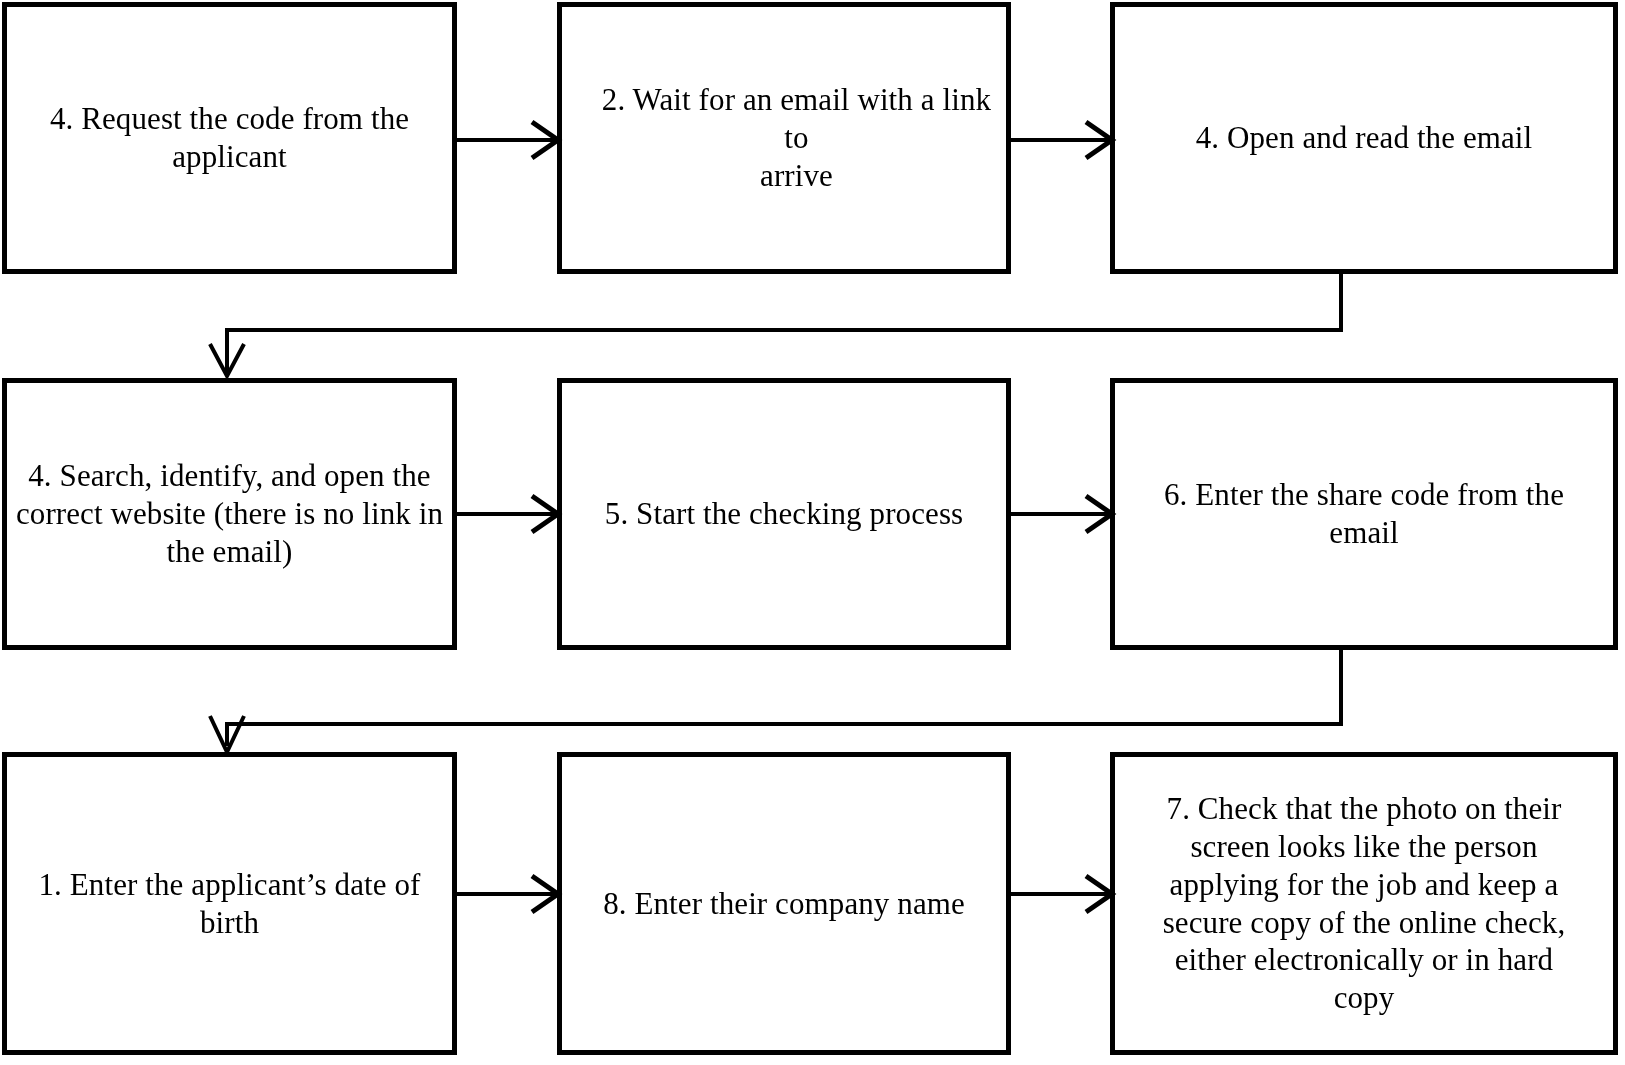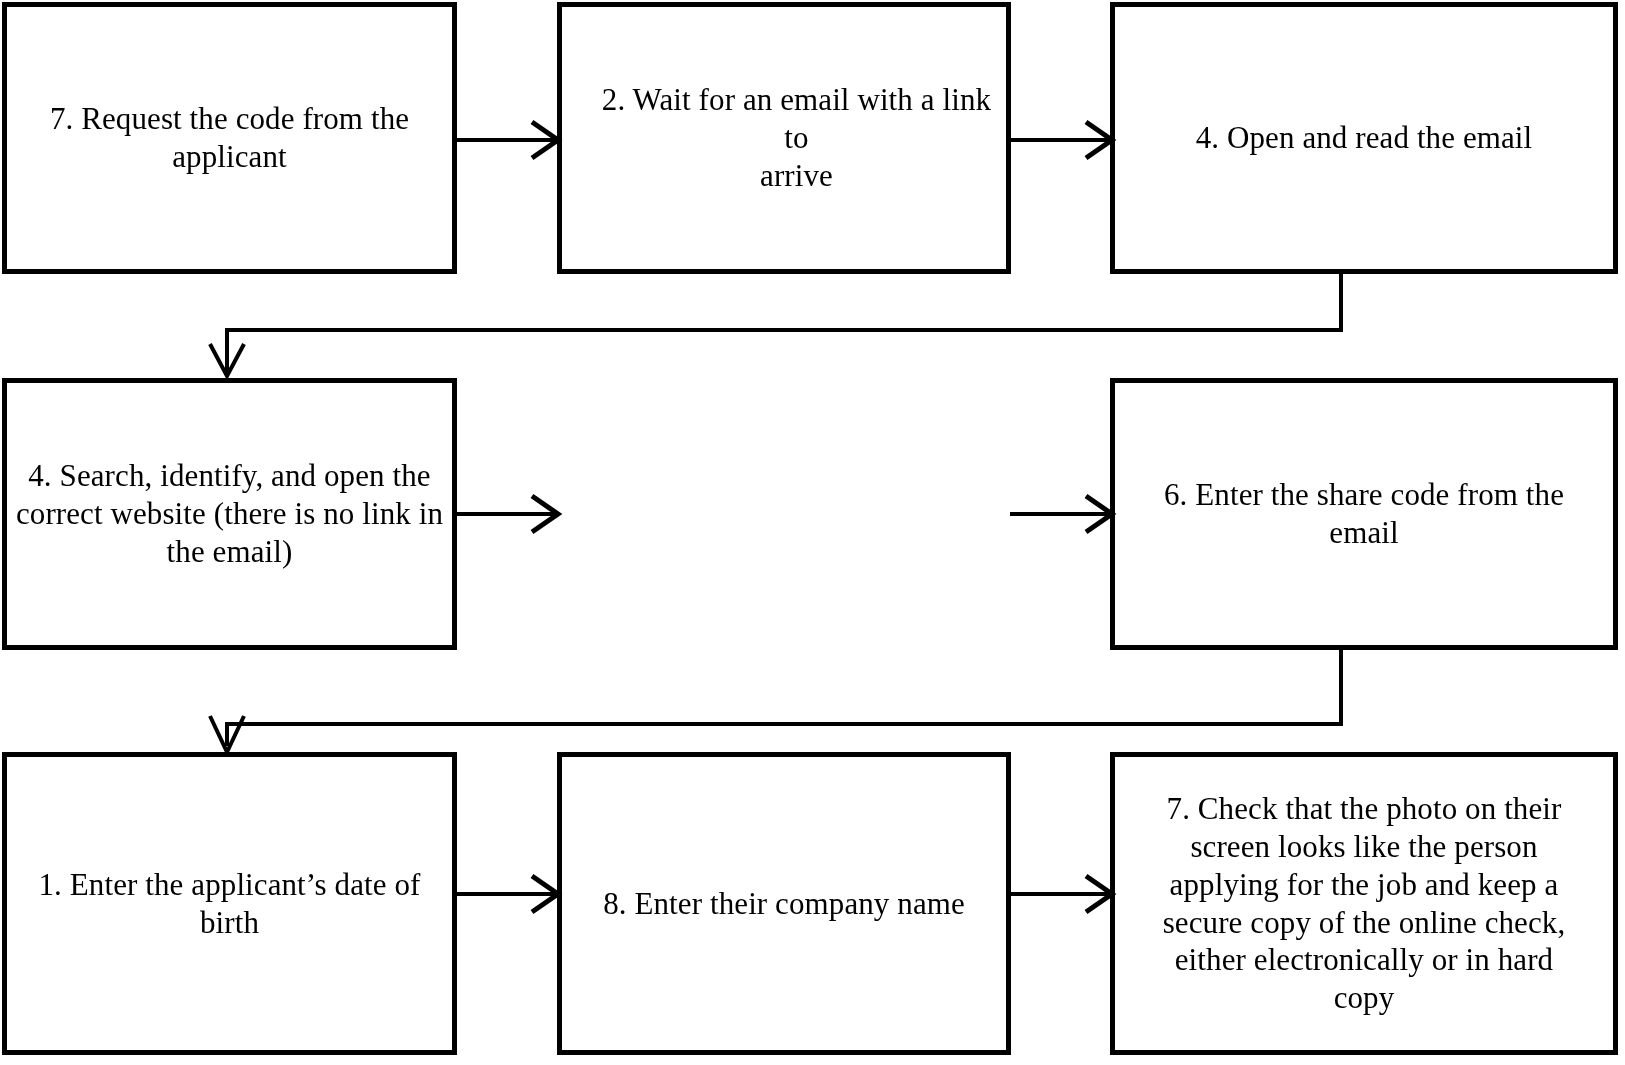--- a/index.html
+++ b/index.html
@@ -50,21 +50,21 @@
     stroke: #000000;
     fill: none;
   }
 </style>
 </head>
 <body>
 
 <div id="canvas">
 
   <div class="flow-box" style="left:2px; top:2px; width:455px; height:272px;">
-    <div class="box-text">7. Request the code from the
+    <div class="box-text">4. Request the code from the
 applicant</div>
   </div>
 
   <div class="flow-box" style="left:557px; top:2px; width:454px; height:272px;padding-left:25px;">
     <div class="box-text">2. Wait for an email with a link to
 arrive</div>
   </div>
 
   <div class="flow-box" style="left:1110px; top:2px; width:508px; height:272px;">
     <div class="box-text">4. Open and read the email</div>
@@ -84,20 +84,23 @@
     <polyline points="1141,2 1141,58 27,58 27,100" stroke-width="4"></polyline>
     <polyline points="10,72 27,104 44,72" stroke-width="4"></polyline>
   </svg>
 
   <div class="flow-box" style="left:2px; top:378px; width:455px; height:272px;">
     <div class="box-text wide">4. Search, identify, and open the
 correct website (there is no link in
 the email)</div>
   </div>
 
+  <div class="flow-box" style="left:557px; top:378px; width:454px; height:272px;">
+    <div class="box-text">5. Start the checking process</div>
+  </div>
 
   <div class="flow-box" style="left:1110px; top:378px; width:508px; height:272px;justify-content:flex-end;">
     <div class="box-text">6. Enter the share code from the
 email</div>
   </div>
 
   <svg class="arrow-svg" style="left:456px; top:492px;" width="105" height="44" viewBox="0 0 105 44">
     <line x1="0" y1="22" x2="101" y2="22" stroke-width="4"></line>
     <polyline points="76,4 102,22 76,40" stroke-width="5"></polyline>
   </svg>

